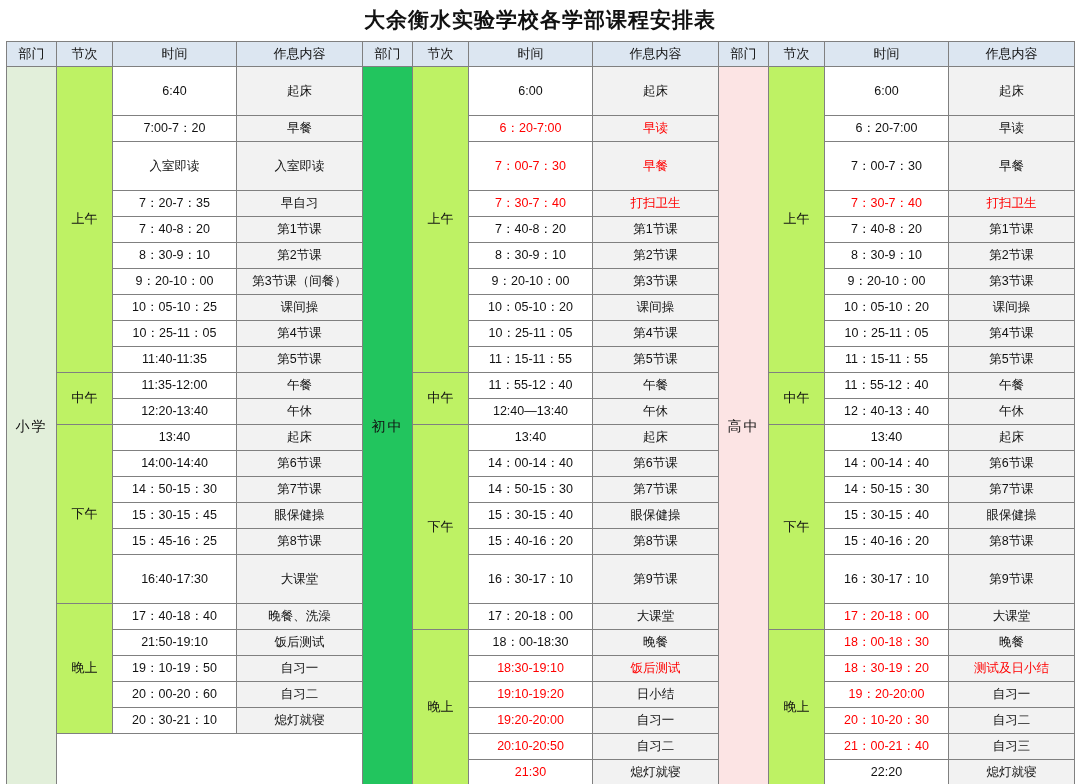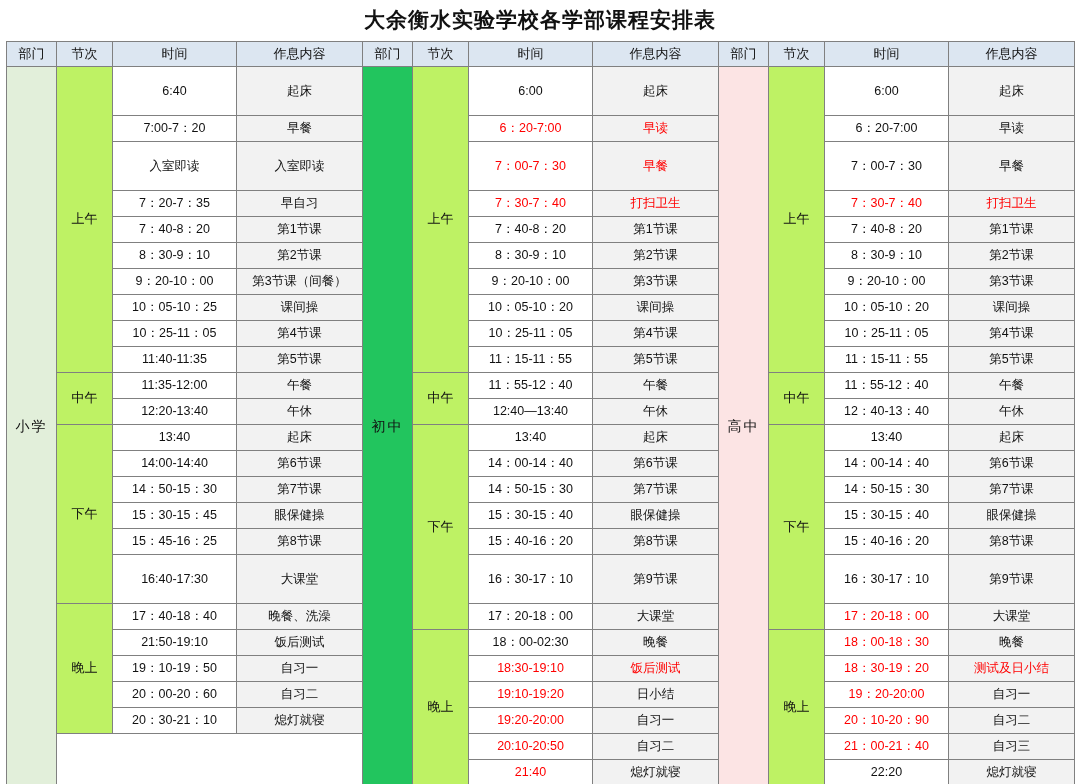--- a/index.html
+++ b/index.html
@@ -279,21 +279,21 @@
           <td class="content">晚餐、洗澡</td>
           <td class="time">17：20-18：00</td>
           <td class="content">大课堂</td>
           <td class="time red">17：20-18：00</td>
           <td class="content">大课堂</td>
         </tr>
         <tr>
           <td class="time">21:50-19:10</td>
           <td class="content">饭后测试</td>
           <td class="period" rowspan="6">晚上</td>
-          <td class="time">18：00-02:30</td>
+          <td class="time">18：00-18:30</td>
           <td class="content">晚餐</td>
           <td class="period" rowspan="6">晚上</td>
           <td class="time red">18：00-18：30</td>
           <td class="content">晚餐</td>
         </tr>
         <tr>
           <td class="time">19：10-19：50</td>
           <td class="content">自习一</td>
           <td class="time red">18:30-19:10</td>
           <td class="content red">饭后测试</td>
@@ -306,33 +306,33 @@
           <td class="time red">19:10-19:20</td>
           <td class="content">日小结</td>
           <td class="time red">19：20-20:00</td>
           <td class="content">自习一</td>
         </tr>
         <tr>
           <td class="time">20：30-21：10</td>
           <td class="content">熄灯就寝</td>
           <td class="time red">19:20-20:00</td>
           <td class="content">自习一</td>
-          <td class="time red">20：10-20：90</td>
+          <td class="time red">20：10-20：30</td>
           <td class="content">自习二</td>
         </tr>
         <tr>
           <td colspan="3" style="border: none;"></td>
           <td class="time red">20:10-20:50</td>
           <td class="content">自习二</td>
           <td class="time red">21：00-21：40</td>
           <td class="content">自习三</td>
         </tr>
         <tr>
           <td colspan="3" style="border: none;"></td>
-          <td class="time red">21:40</td>
+          <td class="time red">21:30</td>
           <td class="content">熄灯就寝</td>
           <td class="time">22:20</td>
           <td class="content">熄灯就寝</td>
         </tr>
       </tbody>
   </table>
 
 </div>
 
 </body></html>

